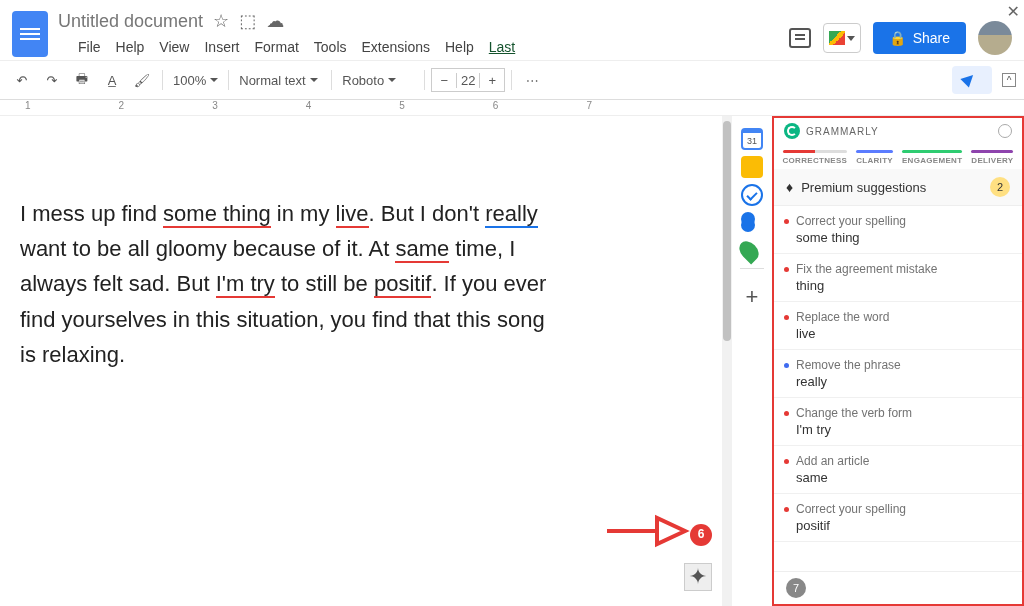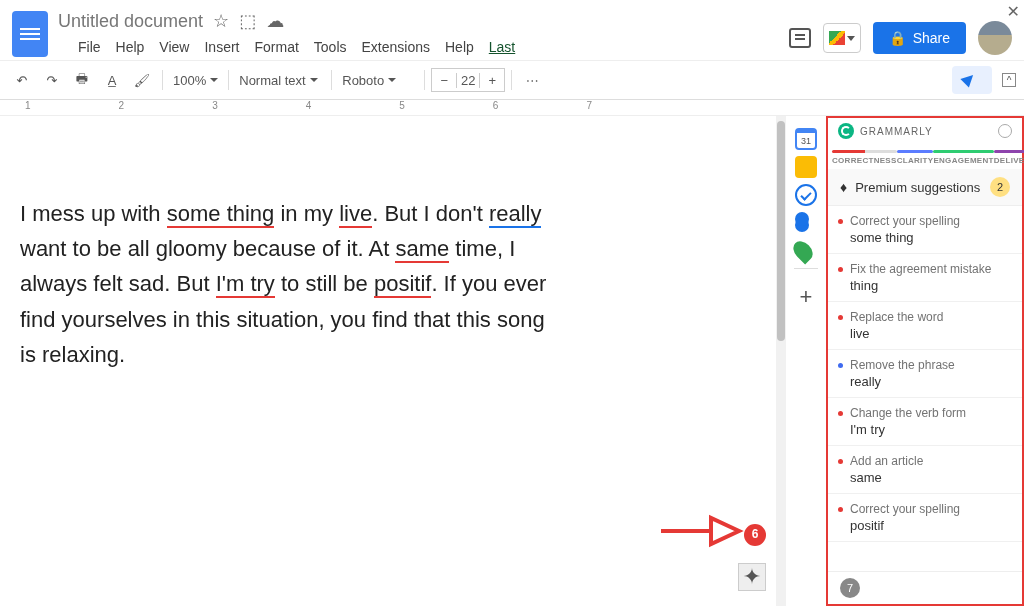--- a/index.html
+++ b/index.html
@@ -49,21 +49,21 @@
   .rightbar { width: 40px; background: #fff; display: flex; flex-direction: column; align-items: center; padding-top: 12px; gap: 6px; }
   .rb-icon { width: 22px; height: 22px; border-radius: 4px; }
   .rb-cal { background:#fff; border:2px solid #4285f4; border-top:5px solid #4285f4; font-size:9px; display:flex;align-items:center;justify-content:center; color:#555;}
   .rb-keep { background:#fbbc05;}
   .rb-tasks { border:2px solid #1a73e8; border-radius:50%; position:relative;}
   .rb-tasks::before{content:"";position:absolute;left:4px;top:6px;width:8px;height:4px;border-left:2px solid #1a73e8;border-bottom:2px solid #1a73e8;transform:rotate(-45deg);}
   .rb-contacts{width:14px;height:14px;border-radius:50%;background:#1a73e8;box-shadow:0 6px 0 #1a73e8;}
   .rb-maps{width:16px;height:22px;background:#34a853;border-radius:50% 50% 50% 0;transform:rotate(-45deg);}
   .rb-plus{font-size:22px;color:#555;font-weight:300;}
   
-  .grammarly { width: 198px; border: 2px solid #e53935; display: flex; flex-direction: column; background: #fff; }
+  .grammarly { width: 252px; border: 2px solid #e53935; display: flex; flex-direction: column; background: #fff; }
   .g-header { height: 26px; display: flex; align-items: center; padding: 0 10px; gap: 6px; }
   .g-logo { width: 16px; height: 16px; border-radius: 50%; background: #0bb683; position:relative;}
   .g-logo::before{content:"";position:absolute;inset:3px;border:2px solid #fff;border-radius:50%;border-right-color:transparent;}
   .g-brand { font-size: 10px; letter-spacing: 1px; color: #666; }
   .g-header-right{margin-left:auto;display:flex;gap:8px;align-items:center;}
   .g-target{width:14px;height:14px;border:1.5px solid #aaa;border-radius:50%;}
   .g-tabs { display: flex; justify-content: space-around; padding: 6px 4px 4px; font-size: 8px; color: #888; letter-spacing: 0.3px; font-weight: bold;}
   .g-tab { text-align: center; }
   .g-tab-bar { height: 3px; width: 100%; border-radius: 2px; margin-bottom: 3px;}
   .bar-red{background:linear-gradient(to right,#e53935 50%,#ddd 50%);}
@@ -184,21 +184,21 @@
     <span>2</span>
     <span>3</span>
     <span>4</span>
     <span>5</span>
     <span>6</span>
     <span>7</span>
 </div>
 
 <div class="main">
   <div class="doc-area">
-    <span>I mess up with </span><span class="underline-red">some thing</span><span> in my </span><span class="underline-red">live</span><span>. But I don't </span><span class="underline-blue">really</span><br>
+    <span>I mess up find </span><span class="underline-red">some thing</span><span> in my </span><span class="underline-red">live</span><span>. But I don't </span><span class="underline-blue">really</span><br>
     <span>want to be all gloomy because of it. At </span><span class="underline-red">same</span><span> time, I</span><br>
     <span>always felt sad. But </span><span class="underline-red">I'm try</span><span> to still be </span><span class="underline-red">positif</span><span>. If you ever</span><br>
     <span>find yourselves in this situation, you find that this song</span><br>
     <span>is relaxing.</span>
     
     <div class="error-badge">6</div>
     <div class="explore-btn">✦</div>
     <div class="arrow-annot">
       <svg width="80" height="50">
           <path d="M 0 25 L 50 25 L 50 12 L 78 25 L 50 38 L 50 25" fill="none" stroke="#e53935" stroke-width="4"></path>

